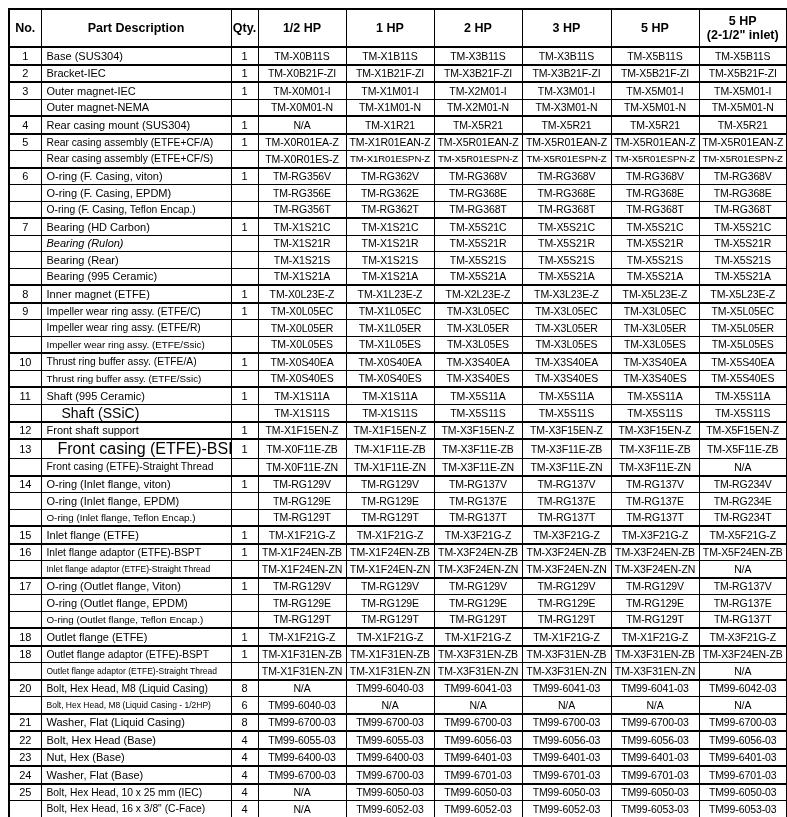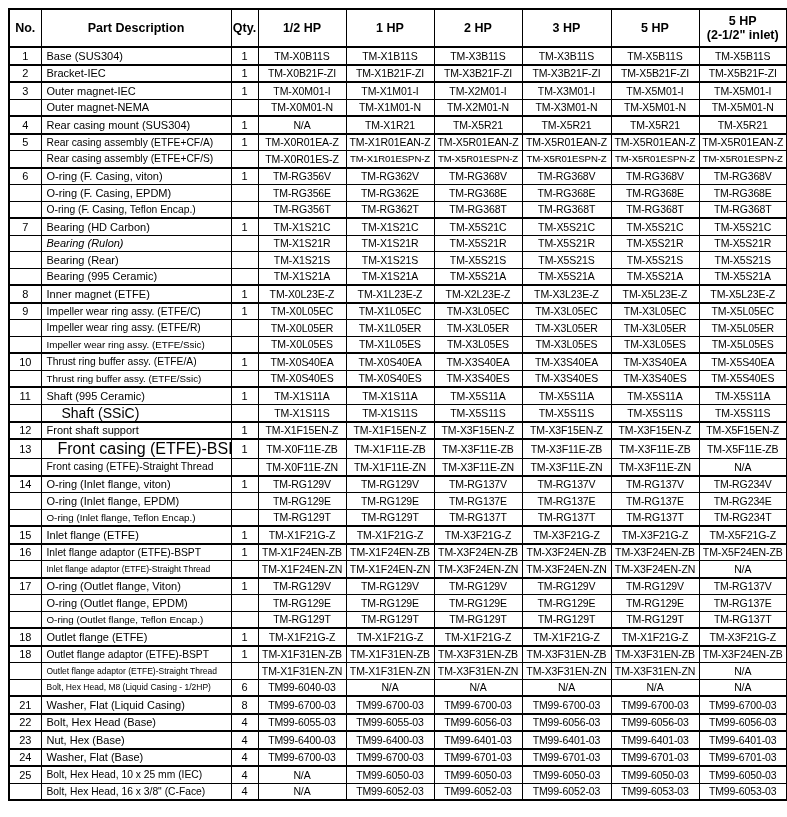--- a/index.html
+++ b/index.html
@@ -490,20 +490,31 @@
           <td class="no-col"></td>
           <td class="desc" style="font-size: 8.5px;">Outlet flange adaptor (ETFE)-Straight Thread</td>
           <td class="qty-col"></td>
           <td class="pn">TM-X1F31EN-ZN</td>
           <td class="pn">TM-X1F31EN-ZN</td>
           <td class="pn">TM-X3F31EN-ZN</td>
           <td class="pn">TM-X3F31EN-ZN</td>
           <td class="pn">TM-X3F31EN-ZN</td>
           <td class="pn">N/A</td>
         </tr>
+        <tr class="group-start">
+          <td class="no-col">20</td>
+          <td class="desc" style="font-size: 10.3px;">Bolt, Hex Head, M8 (Liquid Casing)</td>
+          <td class="qty-col">8</td>
+          <td class="pn">N/A</td>
+          <td class="pn">TM99-6040-03</td>
+          <td class="pn">TM99-6041-03</td>
+          <td class="pn">TM99-6041-03</td>
+          <td class="pn">TM99-6041-03</td>
+          <td class="pn">TM99-6042-03</td>
+        </tr>
         <tr>
           <td class="no-col"></td>
           <td class="desc" style="font-size: 8.5px;">Bolt, Hex Head, M8 (Liquid Casing - 1/2HP)</td>
           <td class="qty-col">6</td>
           <td class="pn">TM99-6040-03</td>
           <td class="pn">N/A</td>
           <td class="pn">N/A</td>
           <td class="pn">N/A</td>
           <td class="pn">N/A</td>
           <td class="pn">N/A</td>

